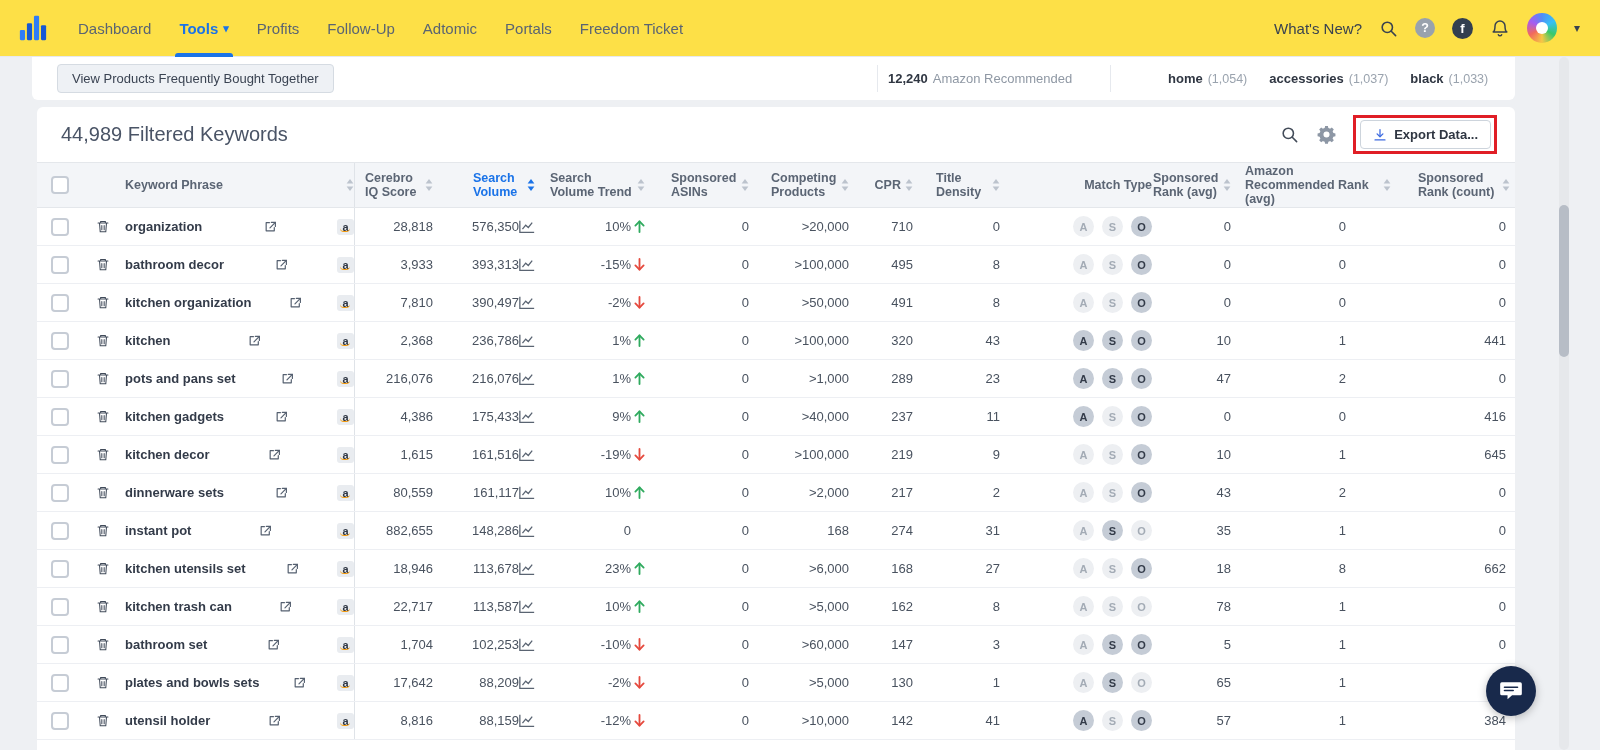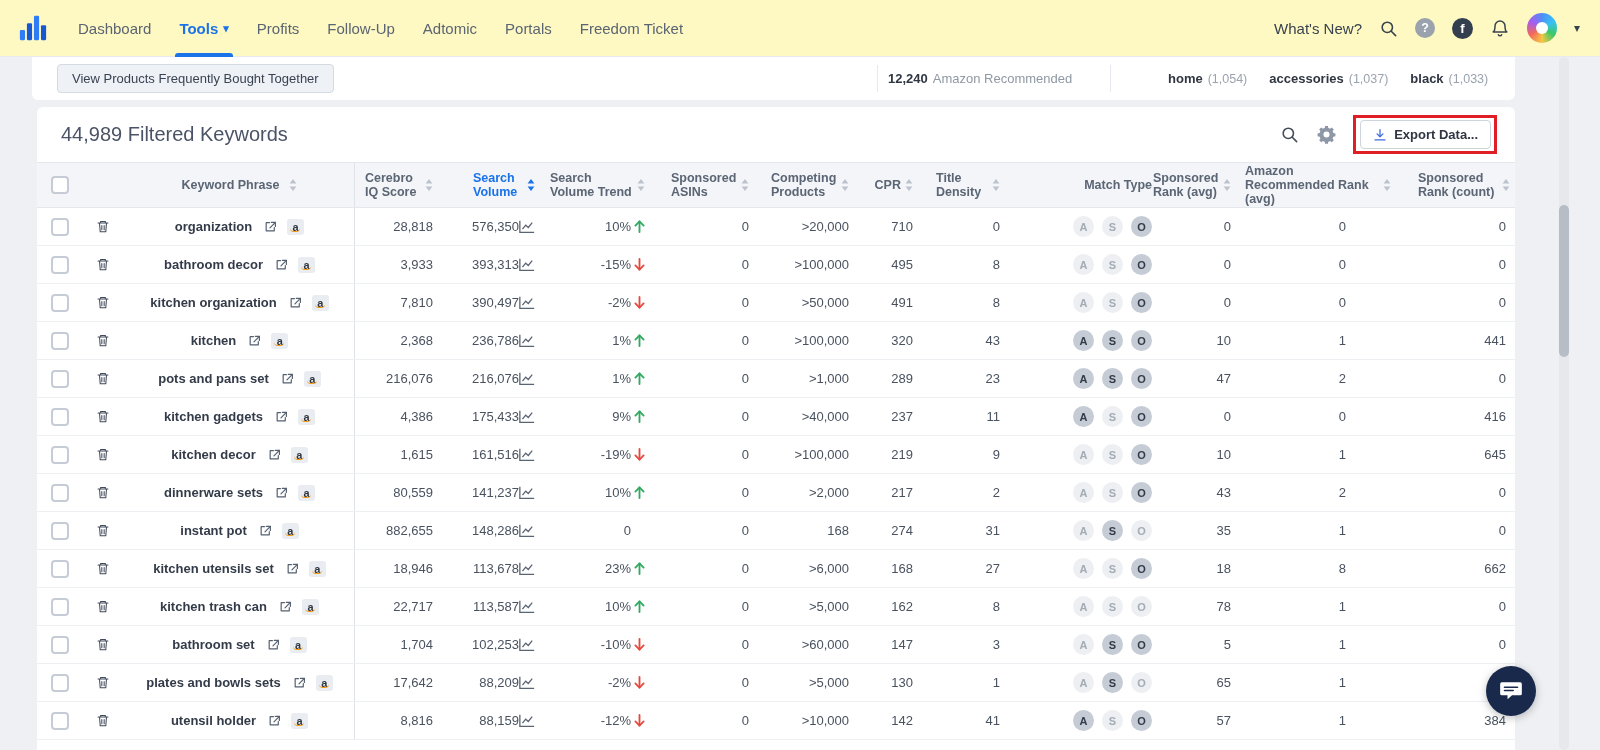--- a/index.html
+++ b/index.html
@@ -1,20 +1,20 @@
 <!DOCTYPE html>
 <html><head>
 <meta charset="utf-8">
 <style>
   *{margin:0;padding:0;box-sizing:border-box}
   html,body{width:1600px;height:750px;overflow:hidden}
   body{background:#eef0f3;font-family:"Liberation Sans",sans-serif;position:relative}
 
   
-  .topnav{height:57px;background:#fef9c3;display:flex;align-items:center;padding:0 20px 0 18px;border-bottom:1px solid #e7e9ee;position:relative;z-index:3}
+  .topnav{height:57px;background:#fde047;display:flex;align-items:center;padding:0 20px 0 18px;border-bottom:1px solid #e7e9ee;position:relative;z-index:3}
   .logo{display:flex;align-items:center;margin-right:30px;cursor:pointer}
   .nav-menu{display:flex;align-items:stretch;height:57px}
   .nav-item{position:relative;display:flex;align-items:center;gap:5px;margin-right:28px;font-size:15px;color:#5a6472;cursor:pointer;white-space:nowrap}
   .nav-item.active{color:#1a73e8;font-weight:700}
   .nav-item.active::after{content:"";position:absolute;left:-4px;right:-4px;bottom:0;height:4px;background:#1a73e8;border-radius:3px 3px 0 0}
   .tools-chev{font-size:11px;line-height:1}
   .nav-right{margin-left:auto;display:flex;align-items:center;gap:17px}
   .whats-new{font-size:15px;color:#39424f;cursor:pointer;white-space:nowrap}
   .icon-plain{display:flex;align-items:center;cursor:pointer}
   .help-circle{width:20px;height:20px;border-radius:50%;background:#99a2ad;color:#fff;font-size:12.5px;font-weight:700;display:flex;align-items:center;justify-content:center;cursor:pointer}
@@ -49,21 +49,21 @@
   .thead{height:46px;background:#f3f5f8;border-top:1px solid #e4e7eb;border-bottom:1px solid #e4e7eb}
   .th{display:flex;align-items:center;gap:4px;font-size:12.5px;font-weight:700;color:#5b6574;cursor:pointer}
   .lbl{line-height:14px;text-align:left}
   .sort{display:flex;align-items:center}
   .row{height:38px;border-bottom:1px solid #edeff3;background:#fff}
   .td{display:flex;align-items:center;font-size:13px;color:#49525f}
   .active-col .lbl{color:#1a73e8}
 
   .col-sel{width:46px;justify-content:center}
   .col-trash{width:40px;justify-content:center}
-  .col-keyword{width:232px;border-right:1px solid #dfe3e8;gap:10px;padding-left:2px;justify-content:center}
+  .col-keyword{width:232px;border-right:1px solid #dfe3e8;gap:18px;padding-left:2px;justify-content:space-between}
   .col-iq{width:78px;justify-content:flex-end}
   .col-sv{width:104px;justify-content:flex-end;padding-right:2px}
   .col-trend{width:108px;justify-content:flex-end;gap:3px}
   .col-spasins{width:104px;justify-content:flex-end}
   .col-competing{width:100px;justify-content:flex-end}
   .col-cpr{width:64px;justify-content:flex-end}
   .col-td{width:87px;justify-content:flex-end}
   .col-match{width:152px;justify-content:flex-end;gap:8px}
   .col-rankavg{width:79px;justify-content:flex-end}
   .col-rankcount{width:115px;justify-content:flex-end}
@@ -825,21 +825,21 @@
               <path d="M21 4.5L11 14.5"></path>
               <path d="M19 14v6H4V5h6"></path>
             </svg>
           </span>
           <span class="abadge">a</span>
         </div>
         <div class="td col-iq">
           <span>80,559</span>
         </div>
         <div class="td col-sv">
-          <span>141,237</span>
+          <span>161,117</span>
           <span class="tbtn">
             <svg width="16" height="13" viewBox="0 0 24 20" fill="none" stroke="#5a6472" stroke-width="2">
               <path d="M1 1v18h22"></path>
               <path d="M5 14l5-6 4 3.5L20 4"></path>
             </svg>
           </span>
         </div>
         <div class="td col-trend">
           <span>10%</span>
           <span class="tbtn">

